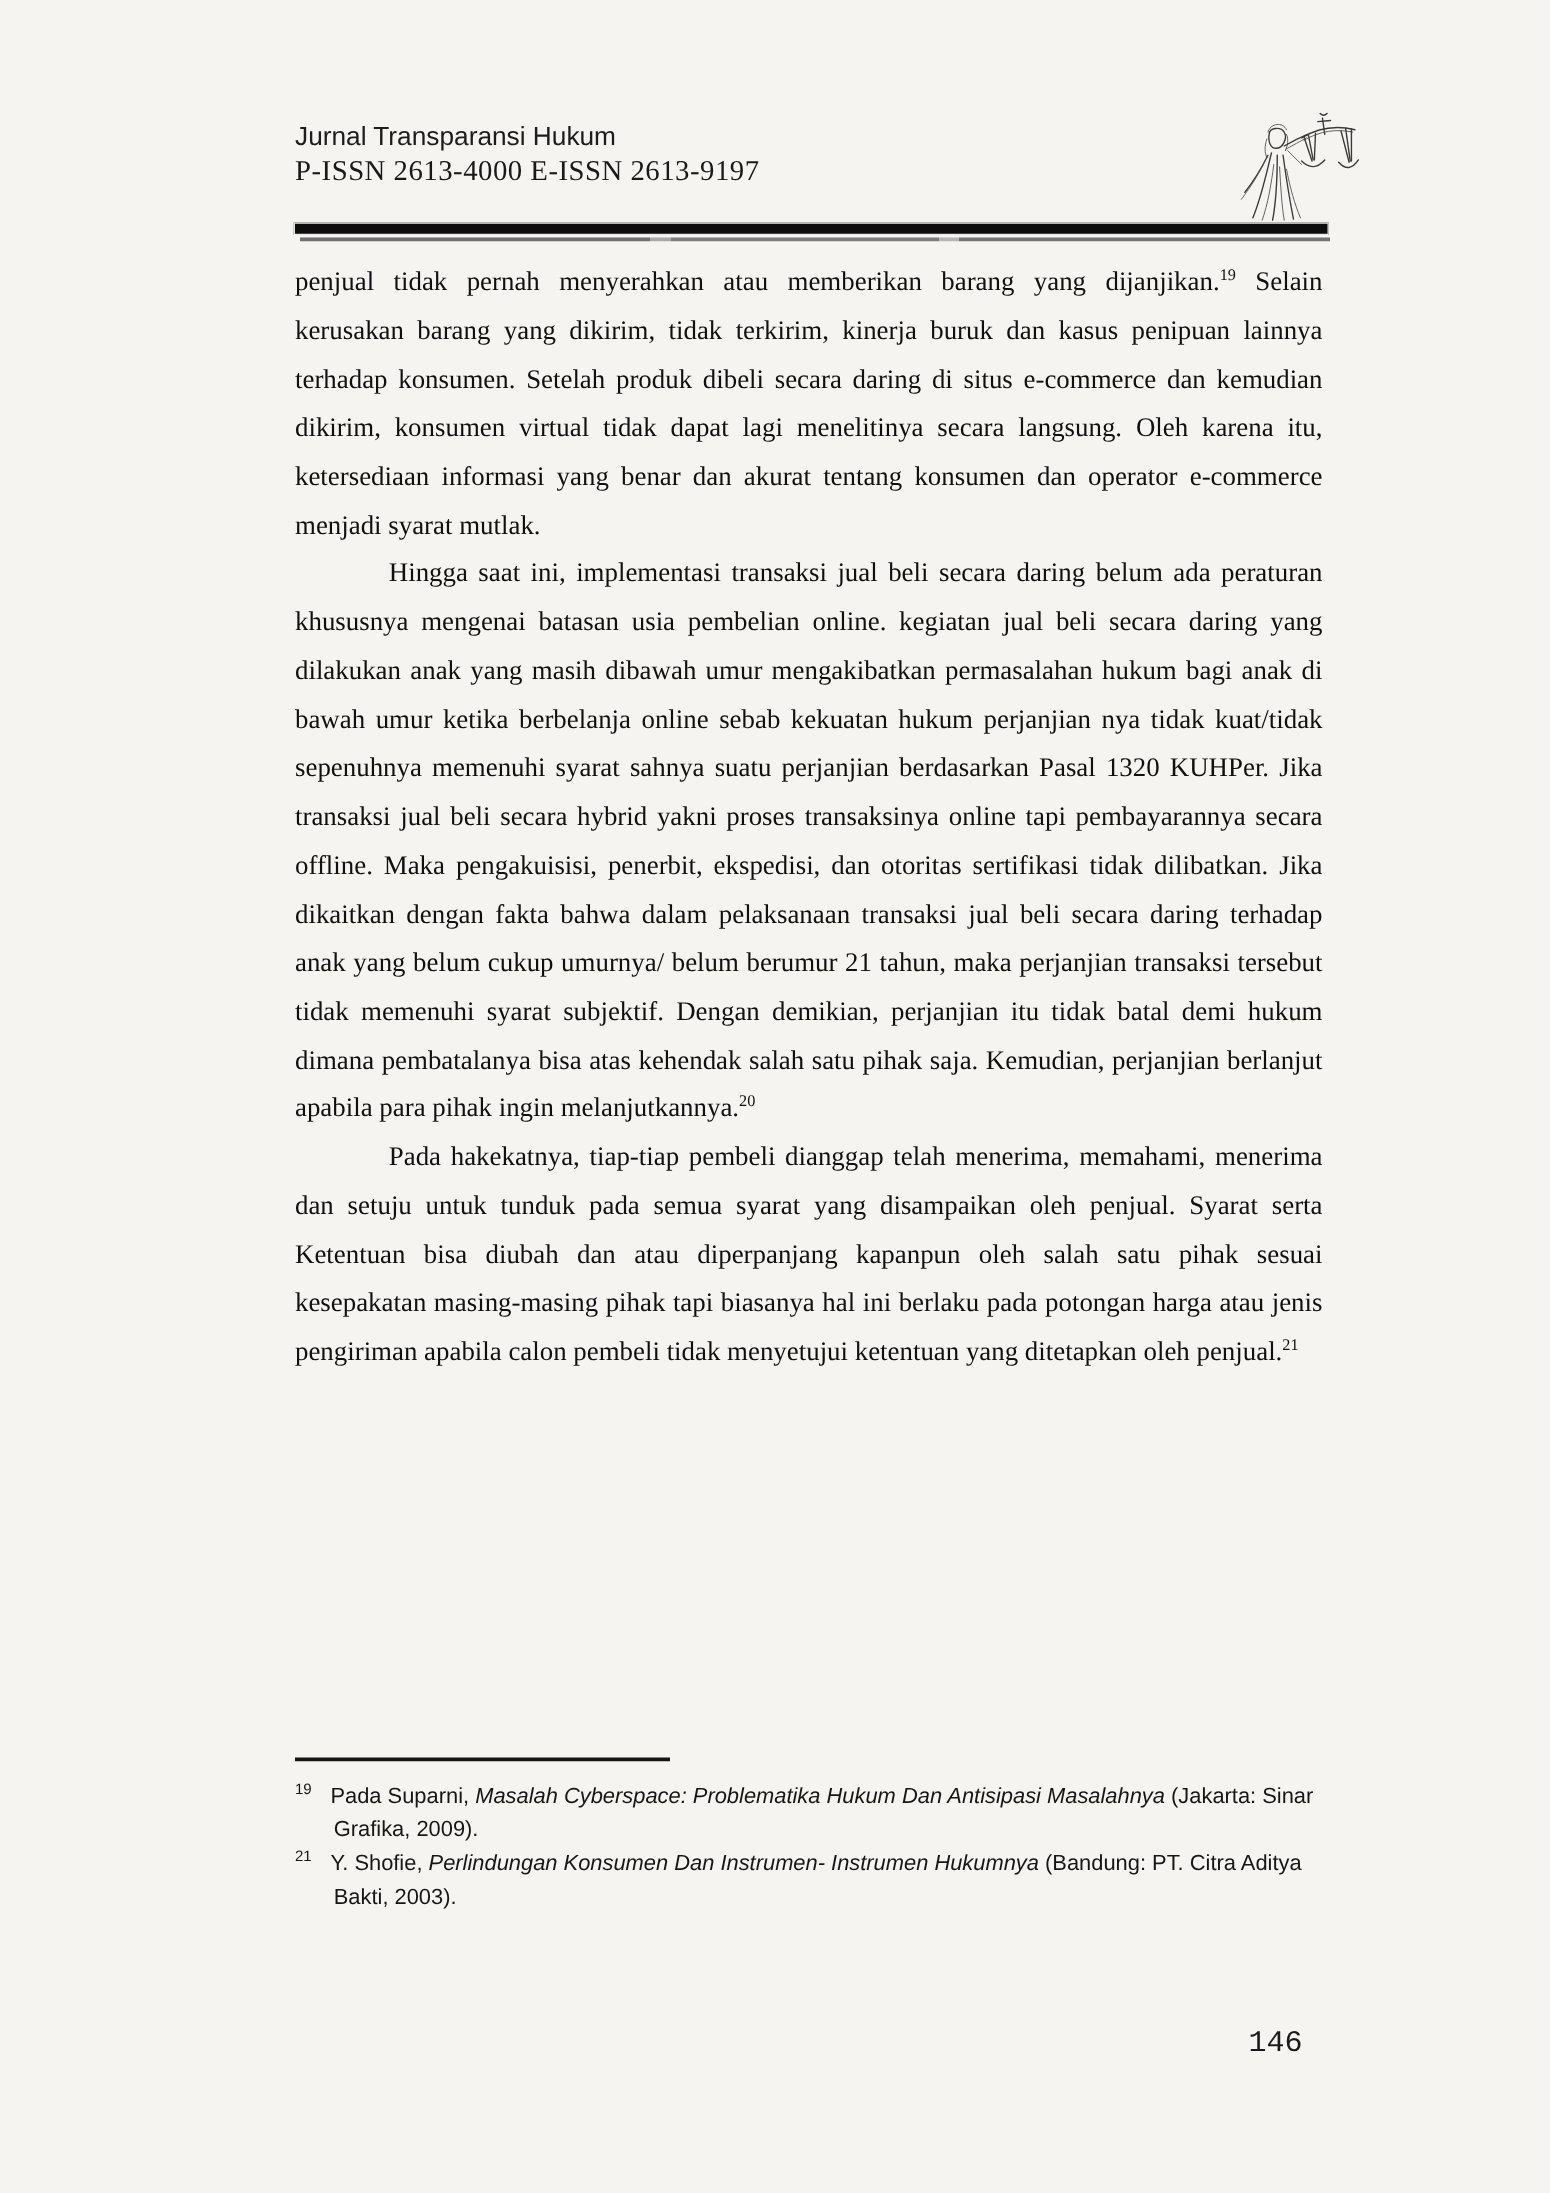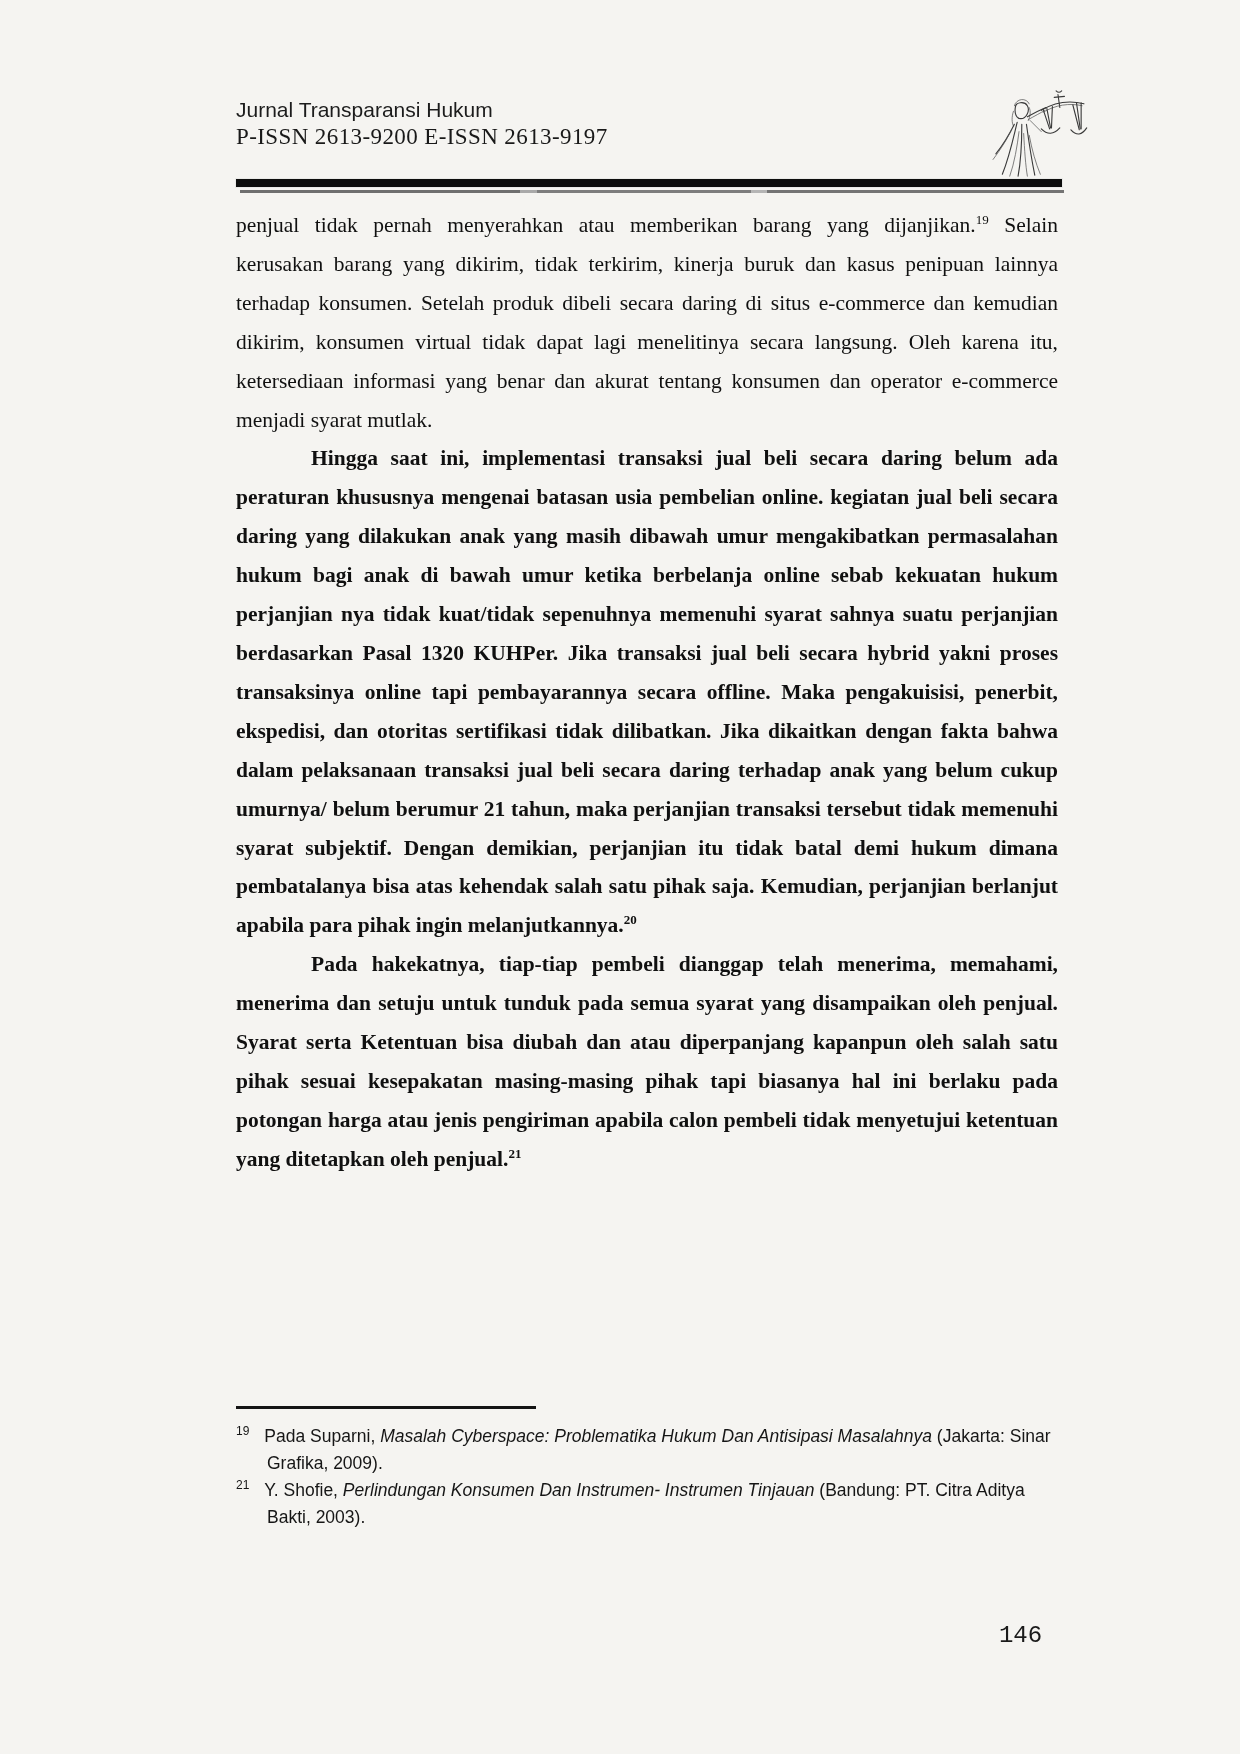--- a/index.html
+++ b/index.html
@@ -53,21 +53,21 @@
   .body-text{
     position:absolute;left:236px;top:206px;width:822px;
   }
   p.para{
     margin:0;
     font-size:21.5px;
     line-height:38.9px;
     text-align:justify;
     color:var(--text);
   }
-  p.para.indent{text-indent:75px;font-weight:bold;}
+  p.para.indent{text-indent:75px;}
   sup.fn-ref{
     font-size:13px;
     line-height:0;
     vertical-align:8px;
   }
 
   
   .footnotes{
     position:absolute;left:236px;top:1406px;width:822px;
     font-family:"Liberation Sans", sans-serif;
@@ -102,21 +102,21 @@
   svg .sk2{fill:none;stroke:#565656;stroke-width:0.8;stroke-linecap:round;}
 </style>
 </head>
 <body>
 
 <div class="page">
 
   <header>
     <div class="header-text">
       <div class="h-title">Jurnal Transparansi Hukum</div>
-      <div class="h-issn">P-ISSN 2613-9200 E-ISSN 2613-9197</div>
+      <div class="h-issn">P-ISSN 2613-4000 E-ISSN 2613-9197</div>
     </div>
 
     <div class="logo">
       <svg width="120" height="102" viewBox="0 0 120 110">
 
         <path class="sk" d="M 88 20 L 90 34"></path>
         <path class="sk" d="M 84 23 L 95 22"></path>
         <path class="sk" d="M 86 16 C 88 18, 90 18, 92 16"></path>
         <path class="sk" d="M 70 37 C 85 28, 100 26, 116 30"></path>
         <path class="sk2" d="M 72 39 C 86 31, 100 29, 114 32"></path>
@@ -159,19 +159,19 @@
   <main class="body-text" id="body-container">
       <p class="para"><span>penjual tidak pernah menyerahkan atau memberikan barang yang dijanjikan.</span><sup class="fn-ref">19</sup><span> Selain kerusakan barang yang dikirim, tidak terkirim, kinerja buruk dan kasus penipuan lainnya terhadap konsumen. Setelah produk dibeli secara daring di situs e-commerce dan kemudian dikirim, konsumen virtual tidak dapat lagi menelitinya secara langsung. Oleh karena itu, ketersediaan informasi yang benar dan akurat tentang konsumen dan operator e-commerce menjadi syarat mutlak.</span></p>
       <p class="para indent"><span>Hingga saat ini, implementasi transaksi jual beli secara daring belum ada peraturan khususnya mengenai batasan usia pembelian online. kegiatan jual beli secara daring yang dilakukan anak yang masih dibawah umur mengakibatkan permasalahan hukum bagi anak di bawah umur ketika berbelanja online sebab kekuatan hukum perjanjian nya tidak kuat/tidak sepenuhnya memenuhi syarat sahnya suatu perjanjian berdasarkan Pasal 1320 KUHPer. Jika transaksi jual beli secara hybrid yakni proses transaksinya online tapi pembayarannya secara offline. Maka pengakuisisi, penerbit, ekspedisi, dan otoritas sertifikasi tidak dilibatkan. Jika dikaitkan dengan fakta bahwa dalam pelaksanaan transaksi jual beli secara daring terhadap anak yang belum cukup umurnya/ belum berumur 21 tahun, maka perjanjian transaksi tersebut tidak memenuhi syarat subjektif. Dengan demikian, perjanjian itu tidak batal demi hukum dimana pembatalanya bisa atas kehendak salah satu pihak saja. Kemudian, perjanjian berlanjut apabila para pihak ingin melanjutkannya.</span><sup class="fn-ref">20</sup></p>
       <p class="para indent"><span>Pada hakekatnya, tiap-tiap pembeli dianggap telah menerima, memahami, menerima dan setuju untuk tunduk pada semua syarat yang disampaikan oleh penjual. Syarat serta Ketentuan bisa diubah dan atau diperpanjang kapanpun oleh salah satu pihak sesuai kesepakatan masing-masing pihak tapi biasanya hal ini berlaku pada potongan harga atau jenis pengiriman apabila calon pembeli tidak menyetujui ketentuan yang ditetapkan oleh penjual.</span><sup class="fn-ref">21</sup></p>
     </main>
 
   <section class="footnotes">
     <div class="fn-rule"></div>
     <div id="fn-container">
         <p class="footnote"><span class="fn-num">19</span><span>Pada Suparni, </span><span class="italic">Masalah Cyberspace: Problematika Hukum Dan Antisipasi Masalahnya</span><span> (Jakarta: Sinar Grafika, 2009).</span></p>
-        <p class="footnote"><span class="fn-num">21</span><span>Y. Shofie, </span><span class="italic">Perlindungan Konsumen Dan Instrumen- Instrumen Tinjauan</span><span> (Bandung: PT. Citra Aditya Bakti, 2003).</span></p>
+        <p class="footnote"><span class="fn-num">21</span><span>Y. Shofie, </span><span class="italic">Perlindungan Konsumen Dan Instrumen- Instrumen Hukumnya</span><span> (Bandung: PT. Citra Aditya Bakti, 2003).</span></p>
       </div>
   </section>
 
   <div class="page-number">146</div>
 
 </div>
 
 </body></html>

